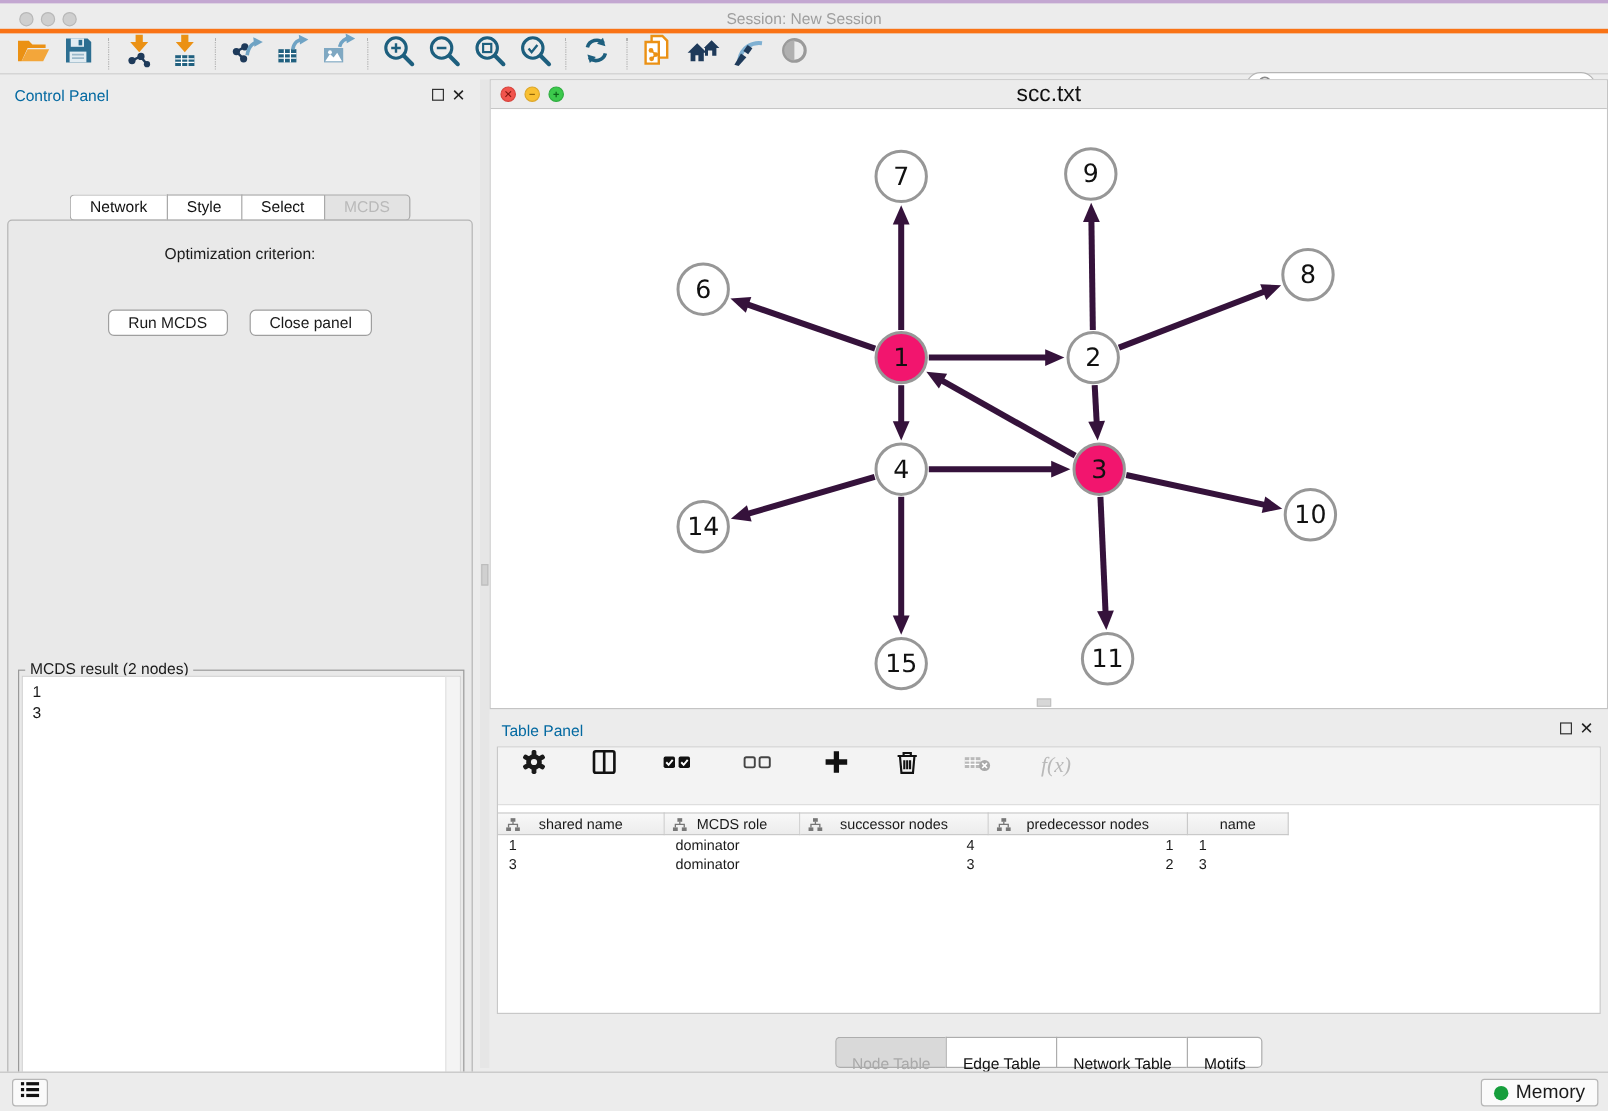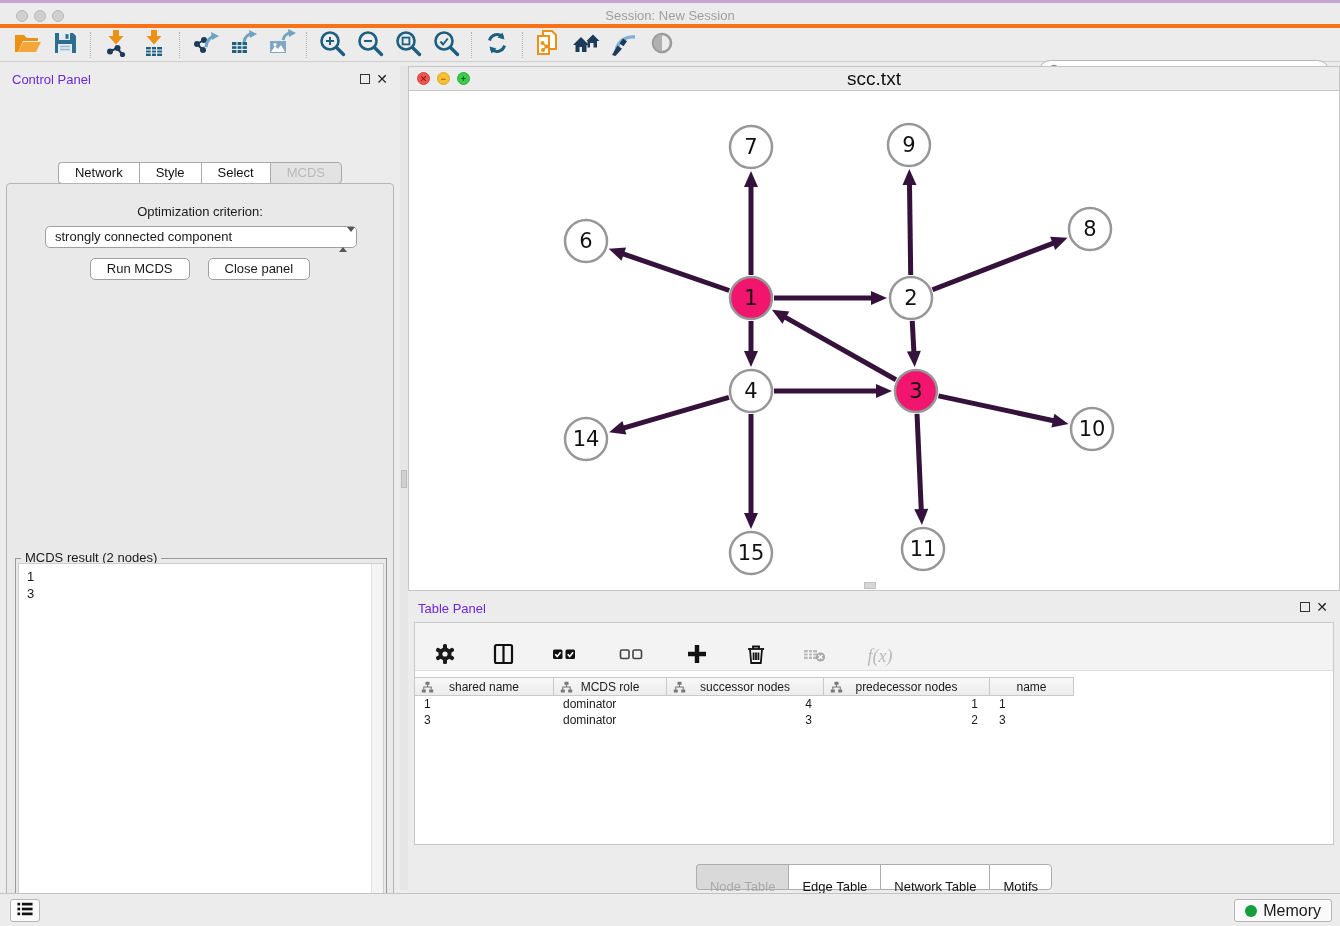--- a/index.html
+++ b/index.html
@@ -15,21 +15,21 @@
   .toolbar{position:absolute;left:0;top:28px;width:100%;height:34px;background:#ececec;border-bottom:1px solid #cfcfcf;
     display:flex;align-items:center;padding-left:8px;}
   .tbtn{width:38px;height:32px;display:flex;align-items:center;justify-content:center;}
   .tsep{width:1px;height:26px;border-left:1px dotted #b2b2b2;margin:0 6px;}
   .searchbox{position:absolute;right:10px;top:32px;width:292px;height:25px;background:#fff;border:1px solid #b5b5b5;border-radius:13px;
     display:flex;align-items:center;padding-left:8px;}
   .searchbox input{border:none;outline:none;flex:1;font-size:12px;background:transparent;height:100%;}
   
   .control-panel{position:absolute;left:0;top:66px;width:400px;height:824px;background:#ececec;}
   .panel-header{position:absolute;left:0;top:0;width:100%;height:28px;}
-  .panel-title{position:absolute;left:12px;top:6px;font-size:13px;color:#6d28d9;}
+  .panel-title{position:absolute;left:12px;top:6px;font-size:13px;color:#0369a1;}
   .float-icon{position:absolute;top:8px;width:10px;height:10px;border:1.6px solid #333;background:transparent;}
   .close-icon{position:absolute;top:4px;font-size:14px;font-weight:bold;color:#222;line-height:18px;}
   .cp-tabs{position:absolute;left:0;top:96px;width:100%;display:flex;justify-content:center;}
   .seg{height:22px;line-height:20px;padding:0 16px;font-size:13px;background:#fff;border:1px solid #a9a9a9;border-right:none;color:#111;}
   .seg:first-child{border-radius:4px 0 0 4px;}
   .seg:last-child{border-right:1px solid #a9a9a9;border-radius:0 4px 4px 0;}
   .seg-active{background:#e3e3e3;color:#b9b9b9;}
   .cp-body{position:absolute;left:6px;top:117px;width:388px;height:761px;background:#e9e9e9;border:1px solid #b4b4b4;border-radius:4px;}
   .opt-label{position:absolute;left:0;width:100%;top:20px;text-align:center;font-size:13px;}
   .cp-select{position:absolute;left:38px;top:42px;width:312px;height:22px;background:#fff;border:1px solid #9f9f9f;border-radius:5px;
@@ -54,21 +54,21 @@
   .tl-red{left:8px;background:#f1544d;border:1px solid #d8443d;color:#7c120c;}
   .tl-yellow{left:28px;background:#f9c032;border:1px solid #dda72b;color:#91660a;}
   .tl-green{left:48px;background:#3cc94c;border:1px solid #2fae40;color:#0d6419;}
   .net-title{position:absolute;left:0;right:0;top:0;height:24px;line-height:24px;text-align:center;font-size:19px;color:#111;}
   .net-canvas{position:absolute;left:0;top:24px;width:930px;height:499px;background:#fff;}
   .net-handle{position:absolute;left:455px;bottom:1px;width:12px;height:7px;background:#d7d7d7;border:1px solid #c2c2c2;}
   
   .table-panel{position:absolute;left:408px;top:595px;width:932px;height:295px;background:#ececec;}
   .tp-container{position:absolute;left:6px;top:27px;width:920px;height:223px;background:#fff;border:1px solid #c8c8c8;}
   .tp-toolbar{position:absolute;left:0;top:0;width:100%;height:48px;background:#f3f3f3;border-bottom:1px solid #dedede;
-    display:flex;align-items:flex-end;gap:31px;padding-left:16px;}
+    display:flex;align-items:flex-start;gap:31px;padding-left:16px;}
   .tp-tbtn{display:flex;align-items:center;justify-content:center;width:28px;height:28px;}
   .fx{font-family:"Liberation Serif","DejaVu Serif",serif;font-style:italic;font-size:18px;color:#b9b9b9;}
   .tbl-header{position:absolute;left:0;top:54px;height:19px;display:flex;}
   .th{position:relative;height:19px;background:linear-gradient(#f8f8f8,#ececec);border-right:1px solid #c9c9c9;border-top:1px solid #c9c9c9;border-bottom:1px solid #c9c9c9;
     font-size:12px;display:flex;align-items:center;justify-content:center;}
   .th .col-icon{position:absolute;left:6px;top:3px;}
   .tbl-rows{position:absolute;left:0;top:73px;width:100%;}
   .tr{display:flex;height:16px;line-height:16px;font-size:12px;}
   .td{overflow:hidden;white-space:nowrap;}
   .tp-tabs{position:absolute;left:0;top:269px;width:100%;display:flex;justify-content:center;}
@@ -265,24 +265,20 @@
       <span class="close-icon" style="right:12px">✕</span>
     </div>
     <div class="cp-tabs">
         <div class="seg">Network</div>
         <div class="seg">Style</div>
         <div class="seg">Select</div>
         <div class="seg seg-active">MCDS</div>
       </div>
     <div class="cp-body">
       <div class="opt-label">Optimization criterion:</div>
-      <div class="cp-select">
-        <span>strongly connected component</span>
-        <span class="stepper"><span class="step-up"></span><span class="step-down"></span></span>
-      </div>
       <div class="cp-buttons">
         <div class="btn">Run MCDS</div>
         <div class="btn">Close panel</div>
       </div>
       <div class="result-group">
         <span class="result-legend">MCDS result (2 nodes)</span>
         <div class="result-area">
           <div class="result-lines">
               <div>1</div>
               <div>3</div>

